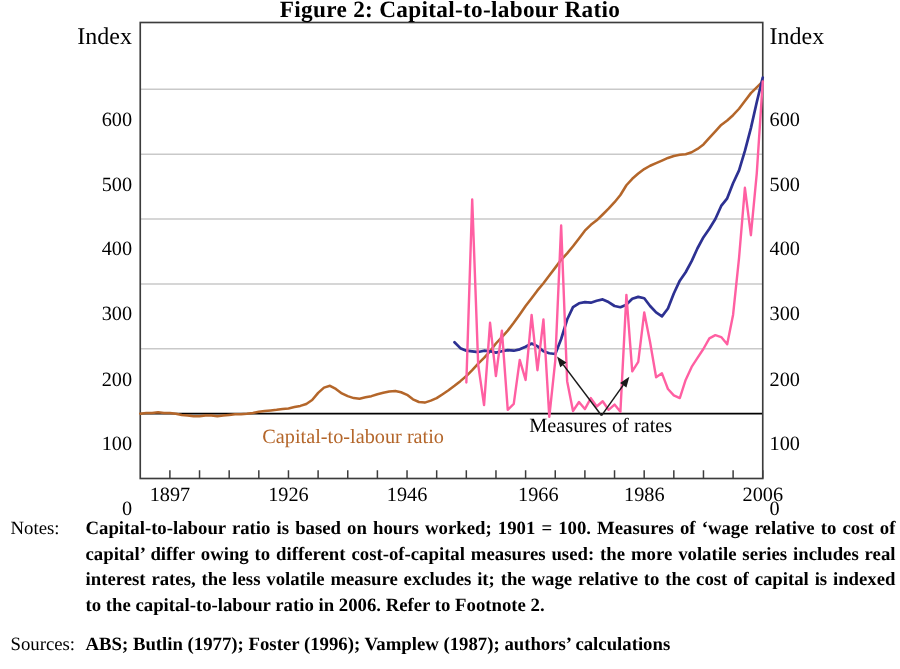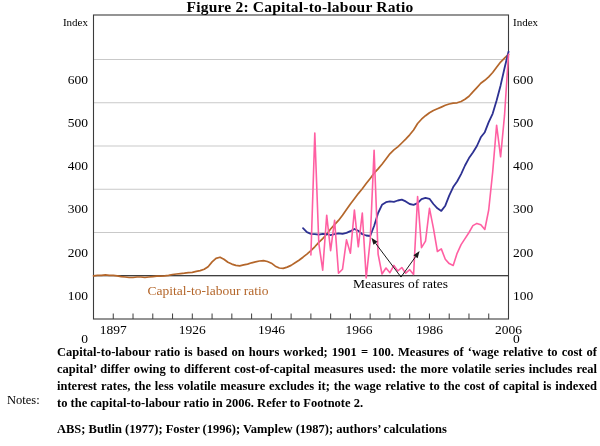--- a/index.html
+++ b/index.html
@@ -11,32 +11,32 @@
     color:#000;
     overflow:hidden;
   }
   .chart-title{
     position:absolute;left:0;top:-2px;width:600px;
     text-align:center;font-size:15.5px;font-weight:bold;
     letter-spacing:0.2px;
   }
   .chart-wrap{position:absolute;left:0;top:0;width:548px;height:342px;}
   #chart-svg{position:absolute;left:0;top:0;}
-  .axis-unit{position:absolute;font-size:11px;top:16px;}
+  .axis-unit{position:absolute;font-size:16px;top:16px;}
   .axis-unit.left{left:0;width:88px;text-align:right;}
   .axis-unit.right{left:513px;width:60px;text-align:left;}
   .ytick{position:absolute;font-size:13.5px;height:14px;line-height:14px;margin-top:20px;}
   .ytick.left{left:0;width:88px;text-align:right;}
   .ytick.right{left:513px;width:50px;text-align:left;}
   .xtick{position:absolute;top:322px;width:44px;text-align:center;font-size:13.5px;}
   .series-label{position:absolute;font-size:13.5px;white-space:nowrap;}
-  .capital-label{left:120px;top:283px;width:176px;text-align:center;}
+  .capital-label{left:120px;top:283px;width:176px;text-align:right;}
   .measures-label{left:310px;top:277px;width:181px;text-align:center;line-height:13.5px;color:#000;}
   .notes-row{position:absolute;left:7px;width:590px;font-size:12.5px;line-height:17px;}
-  .notes-row .row-label{position:absolute;left:0;top:0;margin-top:48px;}
+  .notes-row .row-label{position:absolute;left:0;top:0;}
   .notes-row .row-text{margin-left:50px;text-align:justify;font-weight:bold;}
   .sources-row .row-text{text-align:left;}
 </style>
 </head>
 <body>
 
 <div class="page">
 
   <div class="chart-wrap">
     <svg id="chart-svg" width="600" height="342" viewBox="0 0 600 342">

